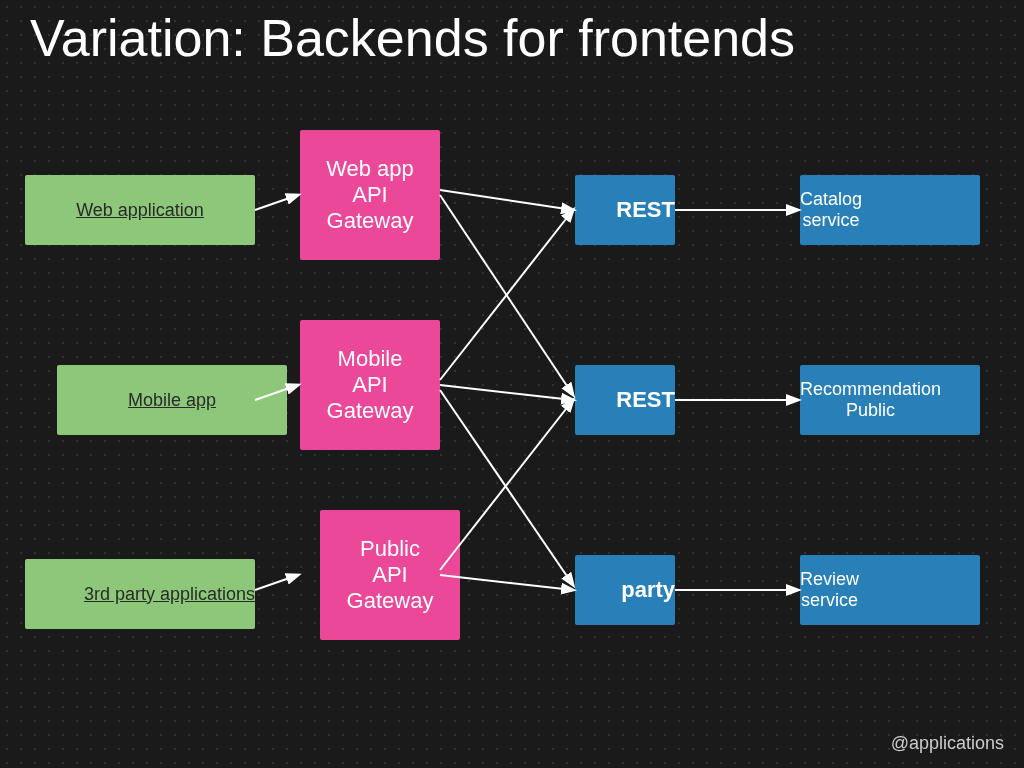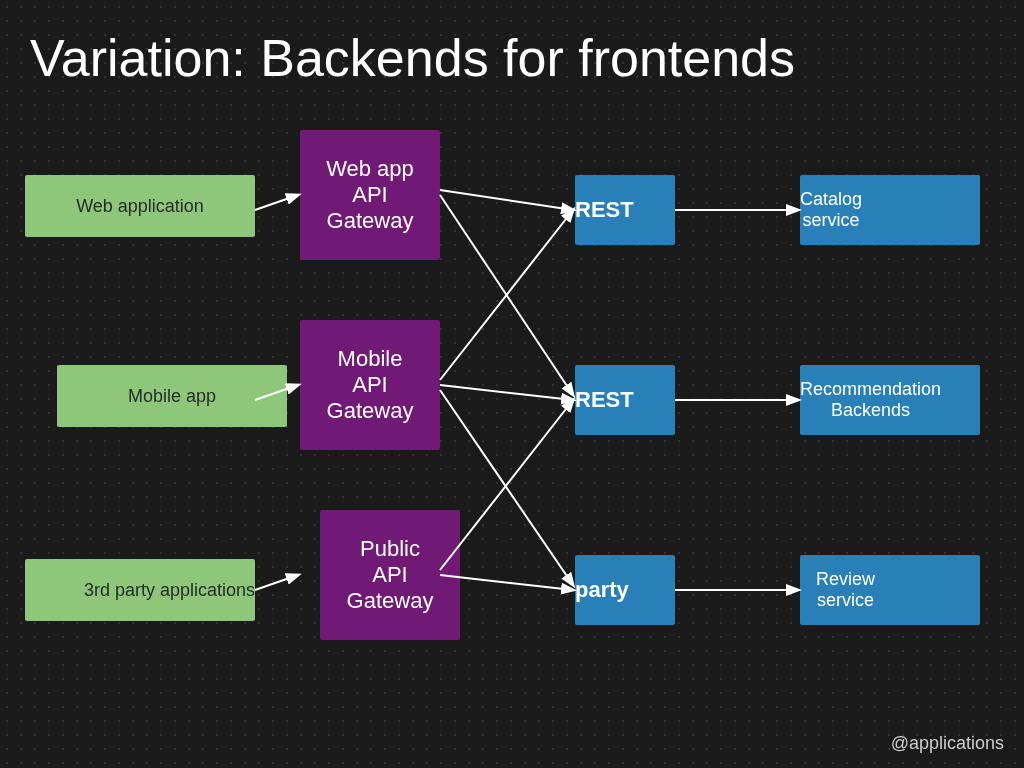--- a/index.html
+++ b/index.html
@@ -14,21 +14,21 @@
       background-size: 14px 14px;
       font-family: 'Helvetica Neue', Arial, sans-serif;
       color: white;
       position: relative;
     }
 
     .title {
       font-size: 52px;
       font-weight: 300;
       color: white;
-      padding: 28px 30px;
+      padding: 8px 30px;
       letter-spacing: 0px;
     }
 
     .diagram {
       position: absolute;
       top: 110px;
       left: 0;
       width: 1024px;
       height: 640px;
     }
@@ -38,31 +38,32 @@
       position: absolute;
       background-color: #8dc87a;
       color: #2a2a2a;
       font-size: 18px;
       display: flex;
       align-items: center;
       justify-content: center;
       text-align: center;
       border-radius: 2px;
       width: 230px;
-      height: 62px;
+      height: 70px;
+      text-decoration: underline;
     }
 
     .client-web { left: 25px; top: 65px; }
     .client-mobile { left: 25px; top: 255px; margin-left: 32px; }
     .client-3rdparty { left: 25px; top: 449px; justify-content: flex-end; }
 
     
     .gateway-box {
       position: absolute;
-      background-color: #701a75;
+      background-color: #ec4899;
       color: white;
       font-size: 22px;
       display: flex;
       align-items: center;
       justify-content: center;
       text-align: center;
       border-radius: 2px;
       width: 140px;
       height: 130px;
     }
@@ -73,21 +74,21 @@
 
     
     .protocol-box {
       position: absolute;
       background-color: #2980b9;
       color: white;
       font-size: 22px;
       font-weight: bold;
       display: flex;
       align-items: center;
-      justify-content: flex-start;
+      justify-content: flex-end;
       text-align: center;
       border-radius: 2px;
       width: 100px;
       height: 70px;
     }
 
     .proto-rest-top { left: 575px; top: 65px; }
     .proto-rest-mid { left: 575px; top: 255px; }
     .proto-grpc { left: 575px; top: 445px; }
 
@@ -100,21 +101,21 @@
       display: flex;
       align-items: center;
       text-align: center;
       border-radius: 2px;
       width: 180px;
       height: 70px;
     }
 
     .svc-catalog { left: 800px; top: 65px; }
     .svc-recommendation { left: 800px; top: 255px; }
-    .svc-review { left: 800px; top: 445px; padding-left: 16px; }
+    .svc-review { left: 800px; top: 445px; }
 
     
     .arrows-svg {
       position: absolute;
       top: 0;
       left: 0;
       width: 1024px;
       height: 640px;
       pointer-events: none;
     }
@@ -169,21 +170,21 @@
   <div class="protocol-box proto-grpc">
     <span>party</span>
   </div>
 
   <div class="service-box svc-catalog">
     <span style="white-space:pre-line">Catalog
 service</span>
   </div>
   <div class="service-box svc-recommendation">
     <span style="white-space:pre-line">Recommendation
-Backends</span>
+Public</span>
   </div>
   <div class="service-box svc-review">
     <span style="white-space:pre-line">Review
 service</span>
   </div>
 
   <svg class="arrows-svg">
     <defs>
       <marker id="arrowhead" markerWidth="8" markerHeight="6" refX="6" refY="3" orient="auto">
         <polygon points="0 0, 8 3, 0 6" fill="white"></polygon>

